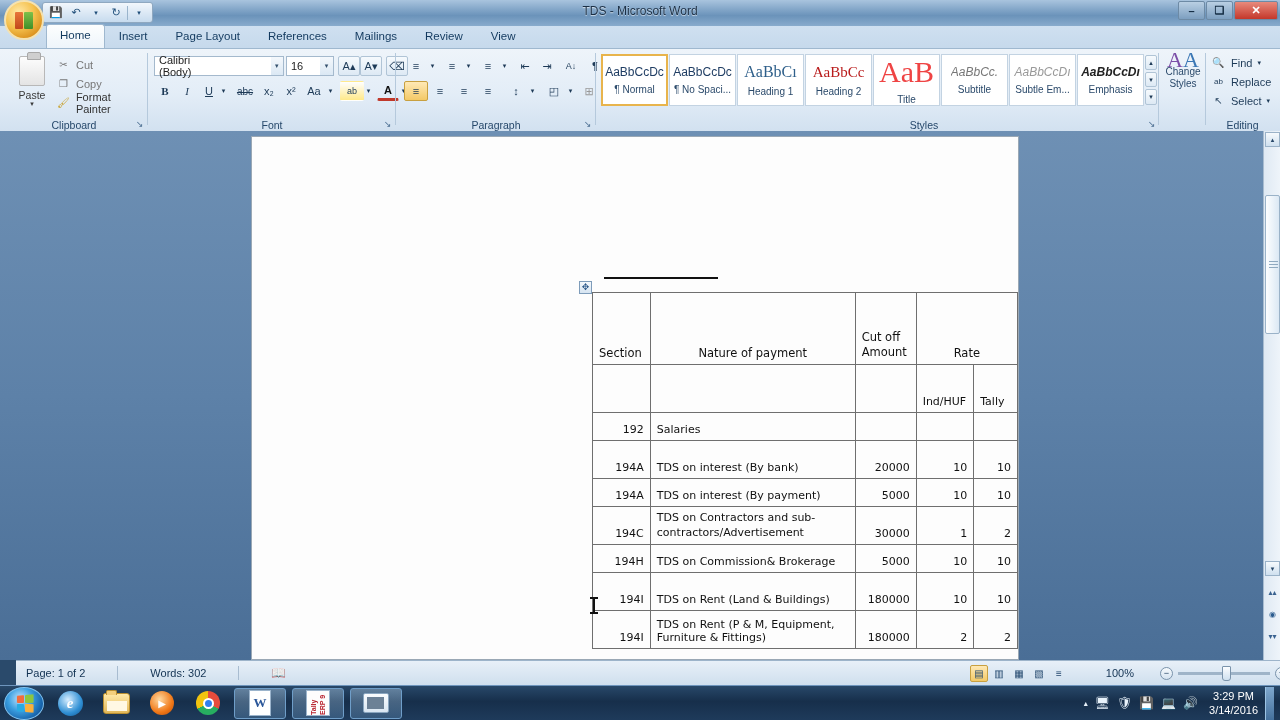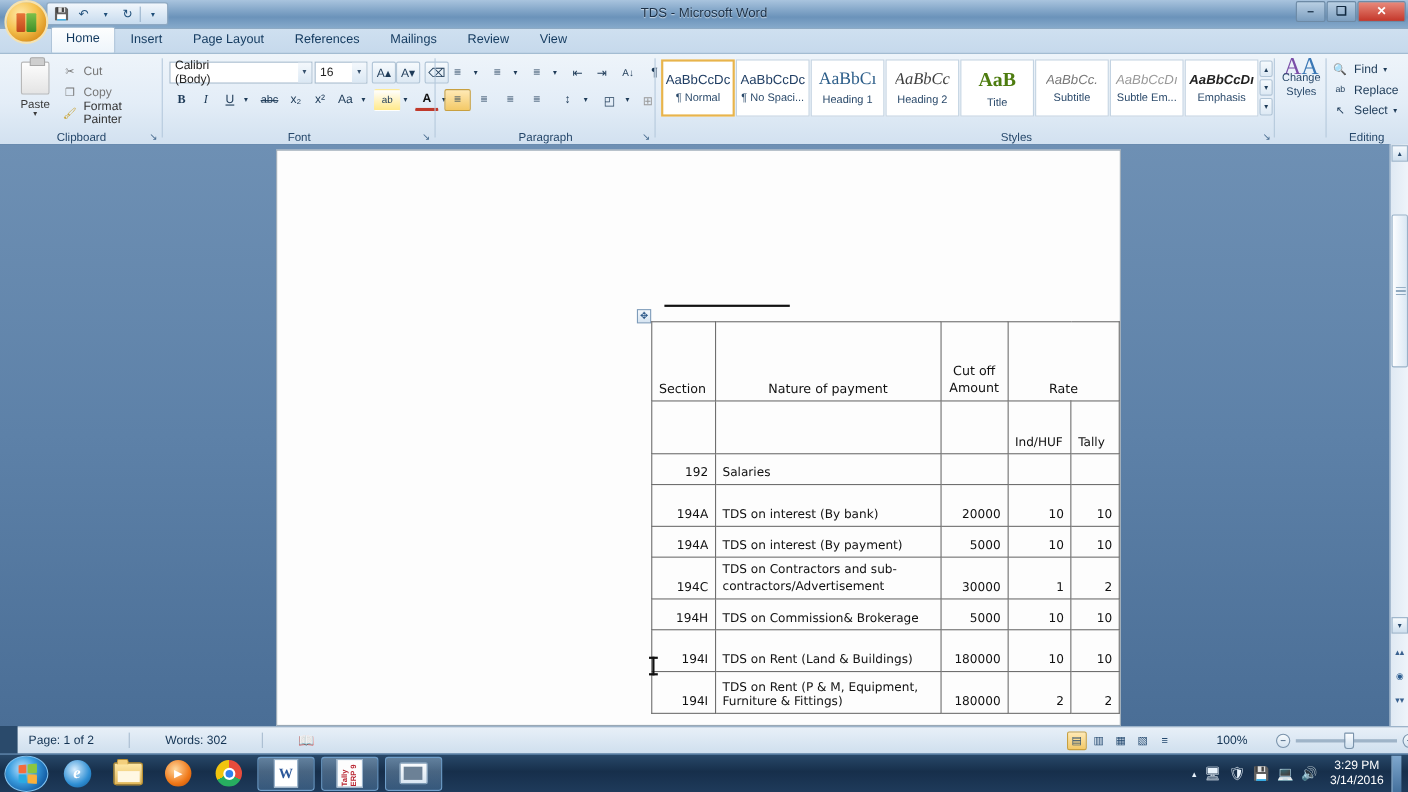--- a/index.html
+++ b/index.html
@@ -160,21 +160,21 @@
     border: 1px solid #6f6f6f; padding: 3px 6px 4px 6px; vertical-align: bottom;
     font-weight: normal;
   }
   .c-sec { width: 63px; text-align: right; padding-right: 7px; }
   .c-nat { width: 316px; text-align: left; }
   .c-cut { width: 68px; text-align: right; padding-right: 7px; }
   .c-rate { width: 60px; text-align: right; padding-right: 7px; }
   th.hdr { font-weight: bold; font-size: 11.5px; }
   .h-sec { height: 72px; vertical-align: bottom; text-align: left; padding-left: 6px; }
   .h-nat { height: 72px; vertical-align: bottom; text-align: center; }
-  .h-cut { height: 72px; vertical-align: bottom; text-align: center; line-height: 15px; padding-left: 6px; margin-top: 26px;}
+  .h-cut { height: 72px; vertical-align: bottom; text-align: left; line-height: 15px; padding-left: 6px; margin-top: 26px;}
   .h-rate { height: 40px; vertical-align: middle; text-align: center; }
   .h-sub { height: 48px; vertical-align: bottom; text-align: left; padding-left: 6px; font-weight: bold; font-size: 11px;}
   .r-tall td { height: 38px; }
   .r-short td { height: 28px; }
   #icursor {
     position: absolute; left: 593px; top: 466px; width: 2px; height: 17px; background: #111;
   }
   #icursor:before, #icursor:after {
     content:''; position:absolute; left:-3px; width:8px; height:2px; background:#111;
   }
@@ -381,25 +381,25 @@
       </div>
       <div class="style-cell" style="left:73px;">
         <div class="style-prev">AaBbCcDc</div>
         <div class="style-name">¶ No Spaci...</div>
       </div>
       <div class="style-cell" style="left:141px;">
         <div class="style-prev" style="font-family:'Liberation Serif',serif; font-size:16px; color:#2e5f8a;">AaBbCı</div>
         <div class="style-name">Heading 1</div>
       </div>
       <div class="style-cell" style="left:209px;">
-        <div class="style-prev" style="font-family:'Liberation Serif',serif; font-size:15px; color:#404040;font-style:italic;">AaBbCc</div>
+        <div class="style-prev" style="font-family:'Liberation Serif',serif; font-size:15px; color:#b91c1c;">AaBbCc</div>
         <div class="style-name">Heading 2</div>
       </div>
       <div class="style-cell" style="left:277px;">
-        <div class="style-prev" style="font-family:'Liberation Serif',serif; font-size:18px; color:#4d7c0f;font-weight:bold;">AaB</div>
+        <div class="style-prev" style="font-family:'Liberation Serif',serif; font-size:30px; color:#ef4444;">AaB</div>
         <div class="style-name">Title</div>
       </div>
       <div class="style-cell" style="left:345px;">
         <div class="style-prev" style="font-style:italic; color:#777;">AaBbCc.</div>
         <div class="style-name">Subtitle</div>
       </div>
       <div class="style-cell" style="left:413px;">
         <div class="style-prev" style="font-style:italic; color:#999;">AaBbCcDı</div>
         <div class="style-name">Subtle Em...</div>
       </div>

